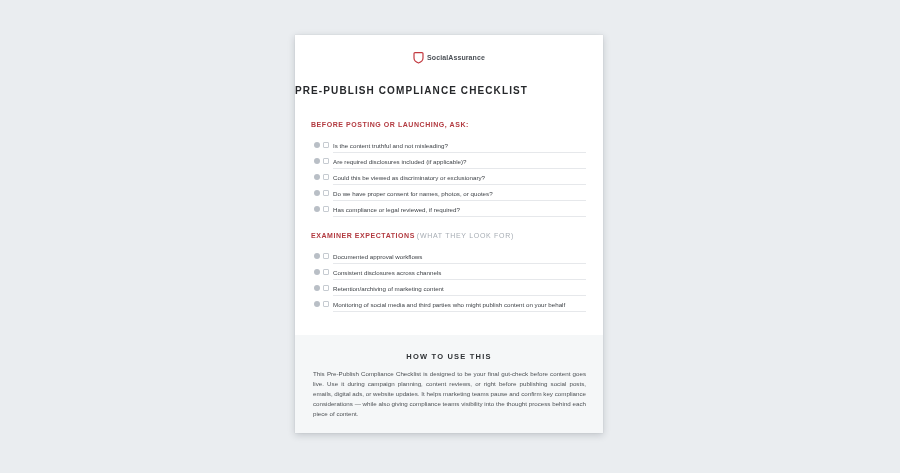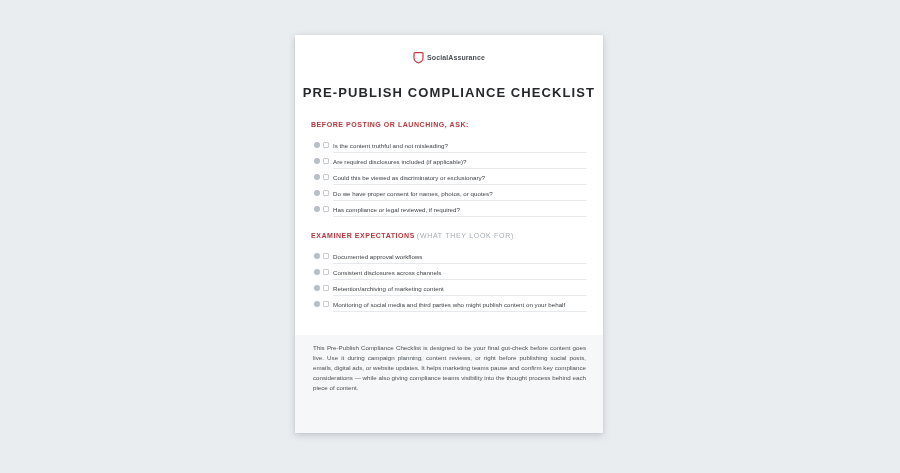--- a/index.html
+++ b/index.html
@@ -21,22 +21,22 @@
   .logo-row {
     position: absolute; top: 16px; left: 0; right: 0;
     display: flex; justify-content: center; align-items: center; gap: 3px;
   }
   .logo-icon { width: 11px; height: 13px; display: block; }
   .brand-name {
     font-size: 7px; font-weight: bold; color: #4b5056; letter-spacing: 0.1px;
   }
   .doc-title {
     position: absolute; top: 50px; left: 0; right: 0; margin: 0;
-    text-align: center;
-    font-size: 13px; font-weight: bold; letter-spacing: 1.1px;
+    text-align: left;
+    font-size: 10px; font-weight: bold; letter-spacing: 1.1px;
     color: #26282b;
   }
   .sec { position: absolute; left: 16px; right: 17px; }
   .sec-1 { top: 85px; }
   .sec-2 { top: 196px; }
   .sec-heading { margin: 0; height: 17px; font-size: 7px; line-height: 9px; }
   .sec-heading-main { color: #b23a40; font-weight: bold; letter-spacing: 0.55px; }
   .sec-heading-note { color: #a7adb4; font-weight: normal; letter-spacing: 0.7px; margin-left: 2px; }
   .check-row { display: flex; align-items: stretch; height: 16px; }
   .bullet {
@@ -146,16 +146,17 @@
 
         <div class="check-row">
           <span class="bullet"></span>
           <span class="box"></span>
           <span class="check-label">Monitoring of social media and third parties who might publish content on your behalf</span>
         </div>
       </div>
   </section>
 
   <footer class="howto">
+    <h2 class="howto-heading">HOW TO USE THIS</h2>
     <p class="howto-body">This Pre-Publish Compliance Checklist is designed to be your final gut-check before content goes live. Use it during campaign planning, content reviews, or right before publishing social posts, emails, digital ads, or website updates. It helps marketing teams pause and confirm key compliance considerations — while also giving compliance teams visibility into the thought process behind each piece of content.</p>
   </footer>
 
 </div>
 
 </body></html>

